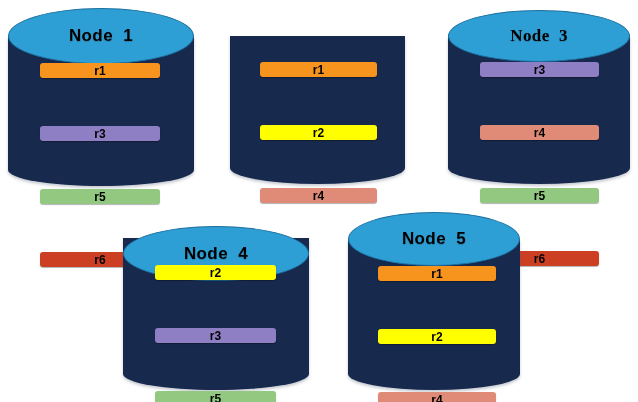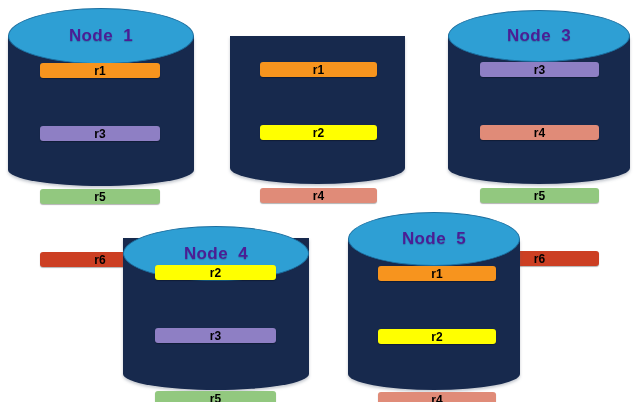--- a/index.html
+++ b/index.html
@@ -42,21 +42,21 @@
     background: #2E9FD4;
     border: 1.5px solid #1C6FA0;
     border-radius: 50%;
     box-sizing: border-box;
     display: flex;
     align-items: center;
     justify-content: center;
   }
 
   .node-title {
-    color: #4c1d95;
+    color: #000000;
     font-weight: bold;
     font-size: 17px;
     letter-spacing: 0.4px;
     white-space: pre;
     text-shadow: 0 1px 1px rgba(0,0,0,0.18);
   }
 
   
   .records {
     position: absolute;
@@ -119,21 +119,21 @@
         <div class="record" style="background: rgb(255, 255, 0);">
           <span class="record-label">r2</span>
         </div>
         <div class="record" style="background: rgb(224, 139, 120);">
           <span class="record-label">r4</span>
         </div>
       </div>
     </div>
     <div class="node" style="left: 448px; top: 10px; width: 182px; height: 174px;">
       <div class="cyl-body" style="top: 26px; height: 148px;"></div>
-      <div class="cyl-top" style="top: 0px; height: 52px;">
+      <div class="cyl-top" style="top: 0px; height: 52px; font-family: Liberation Serif, serif;">
         <span class="node-title">Node  3</span>
       </div>
       <div class="records" style="left: 32px; top: 52px; width: 119px;">
         <div class="record" style="background: rgb(142, 127, 196);">
           <span class="record-label">r3</span>
         </div>
         <div class="record" style="background: rgb(224, 139, 120);">
           <span class="record-label">r4</span>
         </div>
         <div class="record" style="background: rgb(146, 200, 127);">

